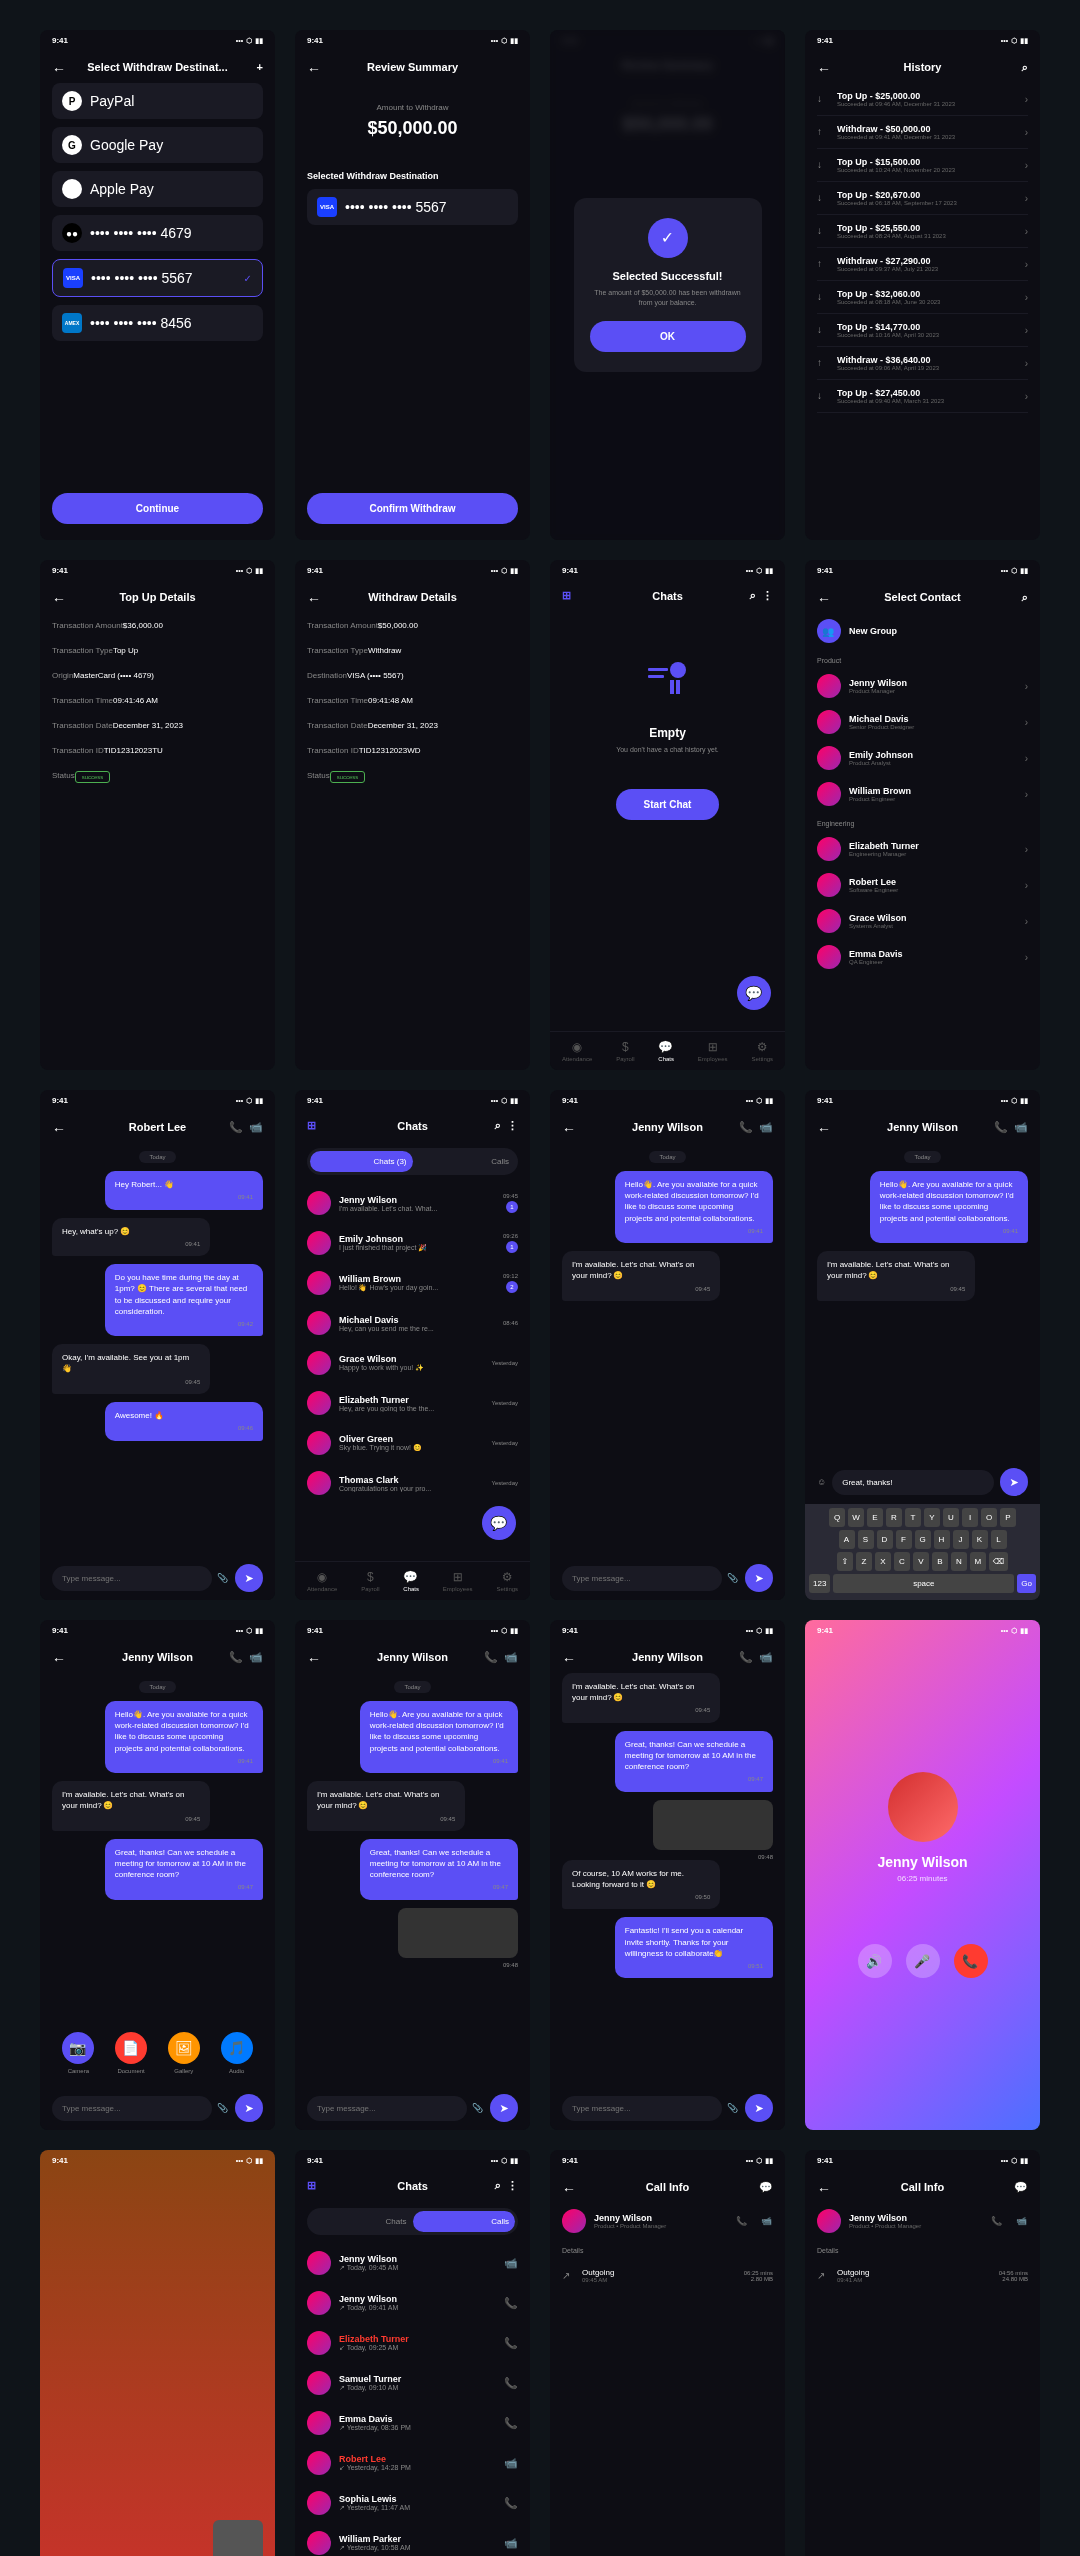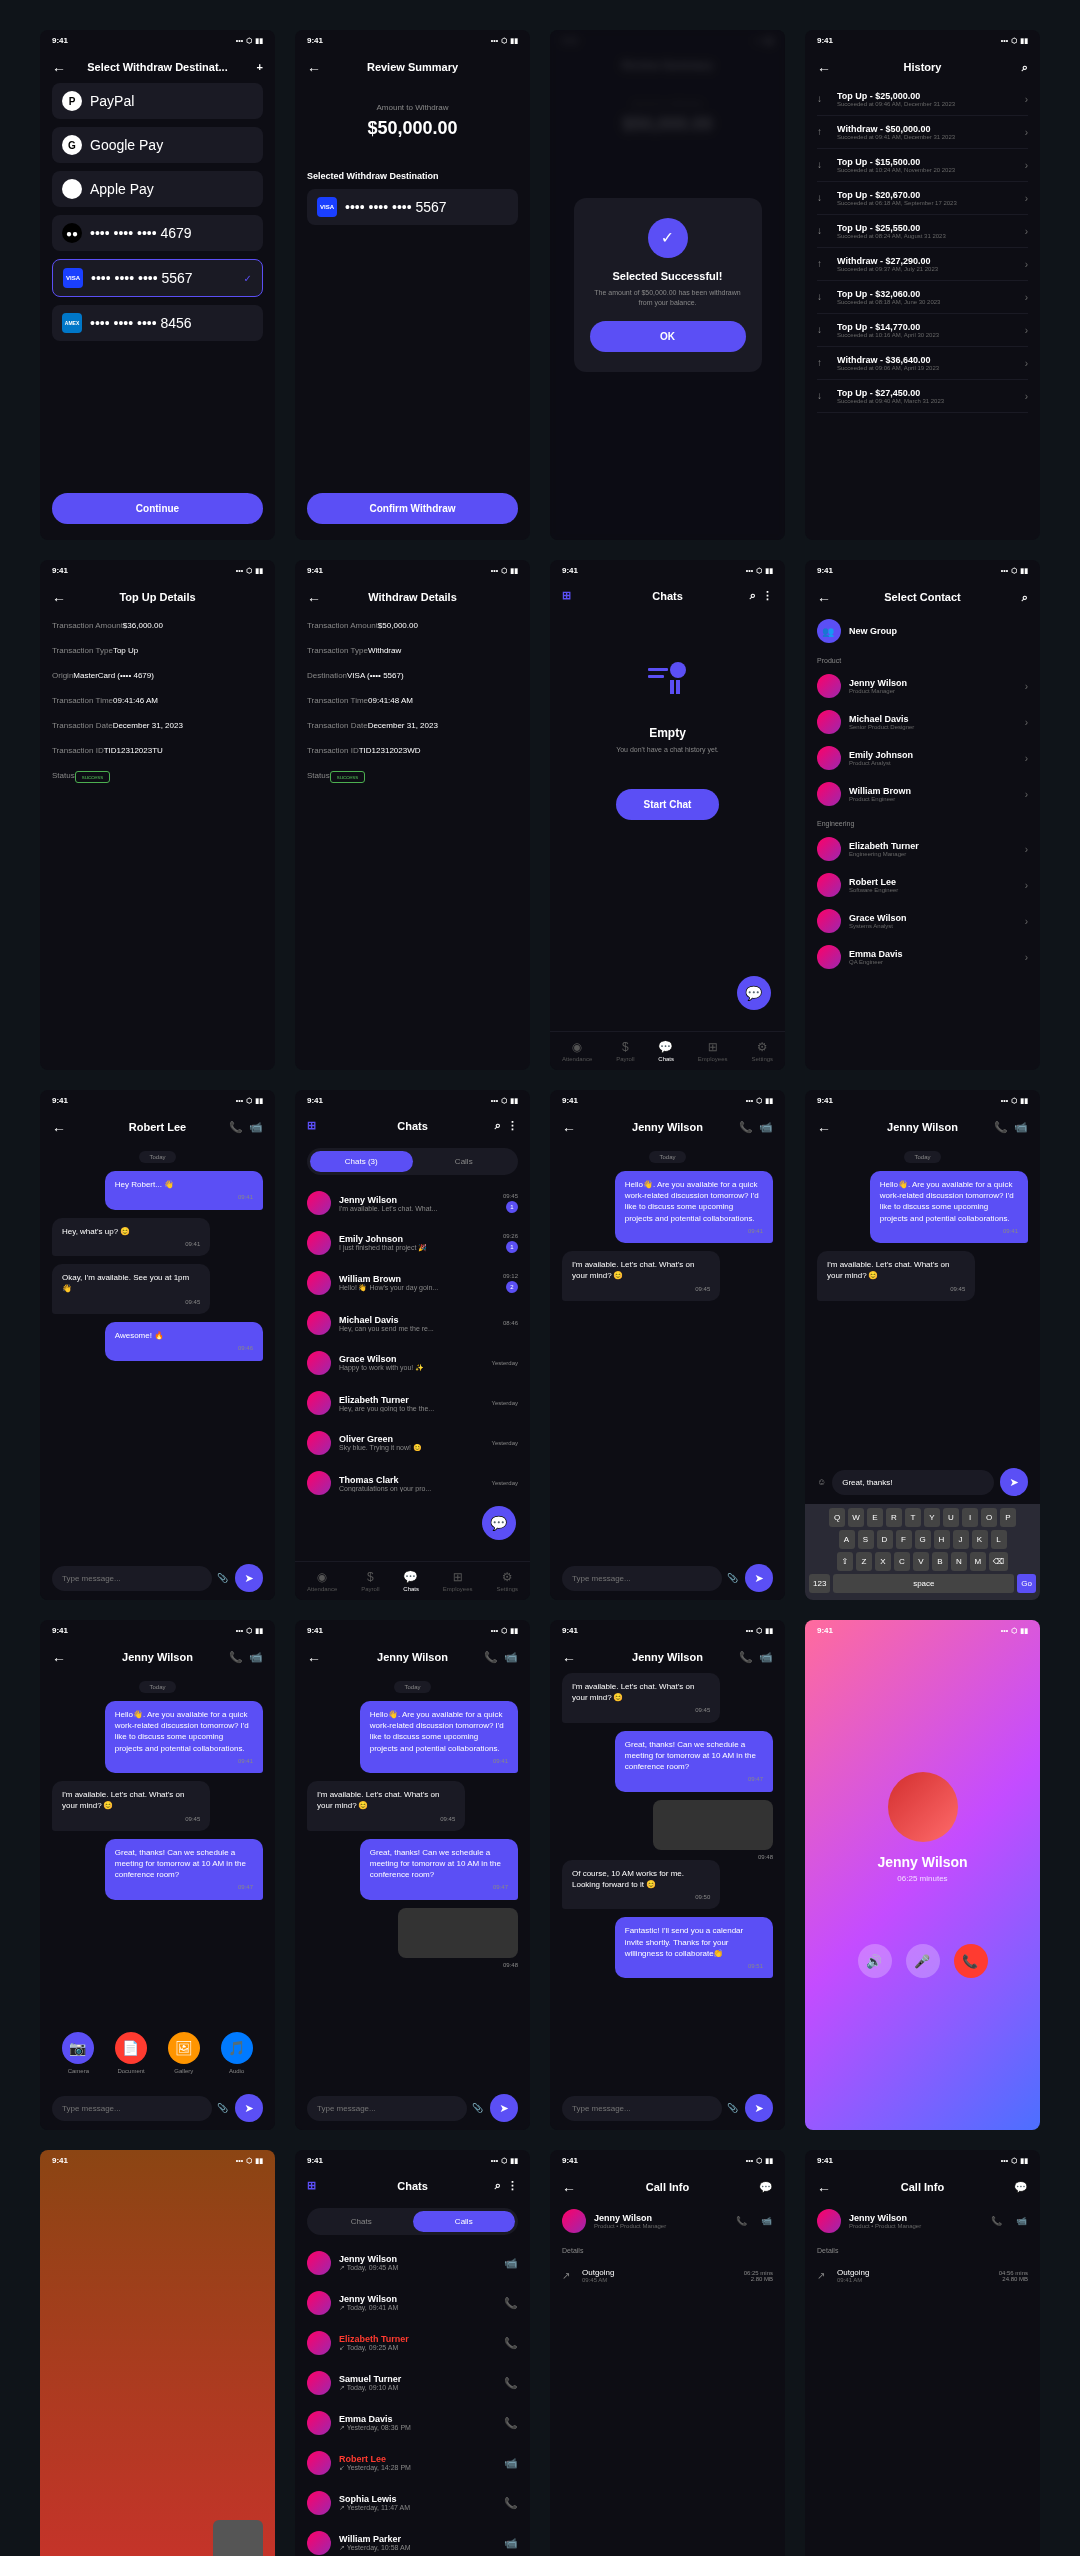--- a/index.html
+++ b/index.html
@@ -61,21 +61,21 @@
 .section-header{font-size:7px;color:#888;margin:8px 0 4px}
 .chat-bubble{max-width:75%;padding:8px 10px;border-radius:10px;margin-bottom:8px;font-size:8px;line-height:1.4}
 .chat-bubble.sent{background:#5b4ff5;margin-left:auto;border-bottom-right-radius:3px}
 .chat-bubble.received{background:#1a1a24;border-bottom-left-radius:3px}
 .chat-time{font-size:6px;color:#888;text-align:right;margin-top:3px}
 .day-badge{text-align:center;margin:8px auto;background:#1a1a24;padding:3px 10px;border-radius:10px;font-size:6px;width:fit-content;color:#888}
 .chat-input-bar{display:flex;align-items:center;gap:6px;padding:8px 12px;background:#0d0d14}
 .chat-input{flex:1;background:#1a1a24;border:none;border-radius:16px;padding:8px 10px;color:#fff;font-size:8px}
 .send-btn{width:28px;height:28px;background:#5b4ff5;border-radius:50%;display:flex;align-items:center;justify-content:center;cursor:pointer;font-size:11px}
 .tabs{display:flex;background:#1a1a24;border-radius:16px;padding:3px;margin:8px 12px}
-.tab{flex:1;text-align:center;padding:6px;border-radius:14px;font-size:8px;cursor:pointer;color:#888}
+.tab{flex:1;text-align:right;padding:6px;border-radius:14px;font-size:8px;cursor:pointer;color:#888}
 .tab.active{background:#5b4ff5;color:#fff}
 .chat-list-item{display:flex;align-items:center;gap:8px;padding:8px 12px;cursor:pointer}
 .chat-preview{flex:1;min-width:0}
 .chat-preview-name{font-size:9px;font-weight:600}
 .chat-preview-msg{font-size:7px;color:#888;white-space:nowrap;overflow:hidden;text-overflow:ellipsis}
 .chat-meta{text-align:right}
 .chat-time-small{font-size:6px;color:#888}
 .unread{width:12px;height:12px;background:#5b4ff5;border-radius:50%;font-size:6px;display:flex;align-items:center;justify-content:center;margin-top:2px;margin-left:auto}
 .attach-options{display:flex;justify-content:space-around;padding:12px}
 .attach-item{display:flex;flex-direction:column;align-items:center;gap:4px;cursor:pointer}
@@ -583,20 +583,22 @@
       <span>Robert Lee</span>
       <div class="right">
         <span>📞</span>
         <span>📹</span>
       </div>
     </div>
   <div class="content" id="s9-msgs">
       <div class="day-badge">Today</div>
       <div class="chat-bubble sent">Hey Robert... 👋<div class="chat-time">09:41</div></div>
       <div class="chat-bubble received">Hey, what's up? 😊<div class="chat-time">09:41</div></div>
+      <div class="chat-bubble sent">Do you have time during the day at 1pm? 😊
+There are several that need to be discussed and require your consideration.<div class="chat-time">09:42</div></div>
       <div class="chat-bubble received">Okay, I'm available. See you at 1pm 👋<div class="chat-time">09:45</div></div>
       <div class="chat-bubble sent">Awesome! 🔥<div class="chat-time">09:46</div></div>
     </div>
   <div class="chat-input-bar">
       <input class="chat-input" placeholder="Type message..." style="">
       <span style="color:#888">📎</span>
       <div class="send-btn">➤</div>
     </div>
 </div>
 

